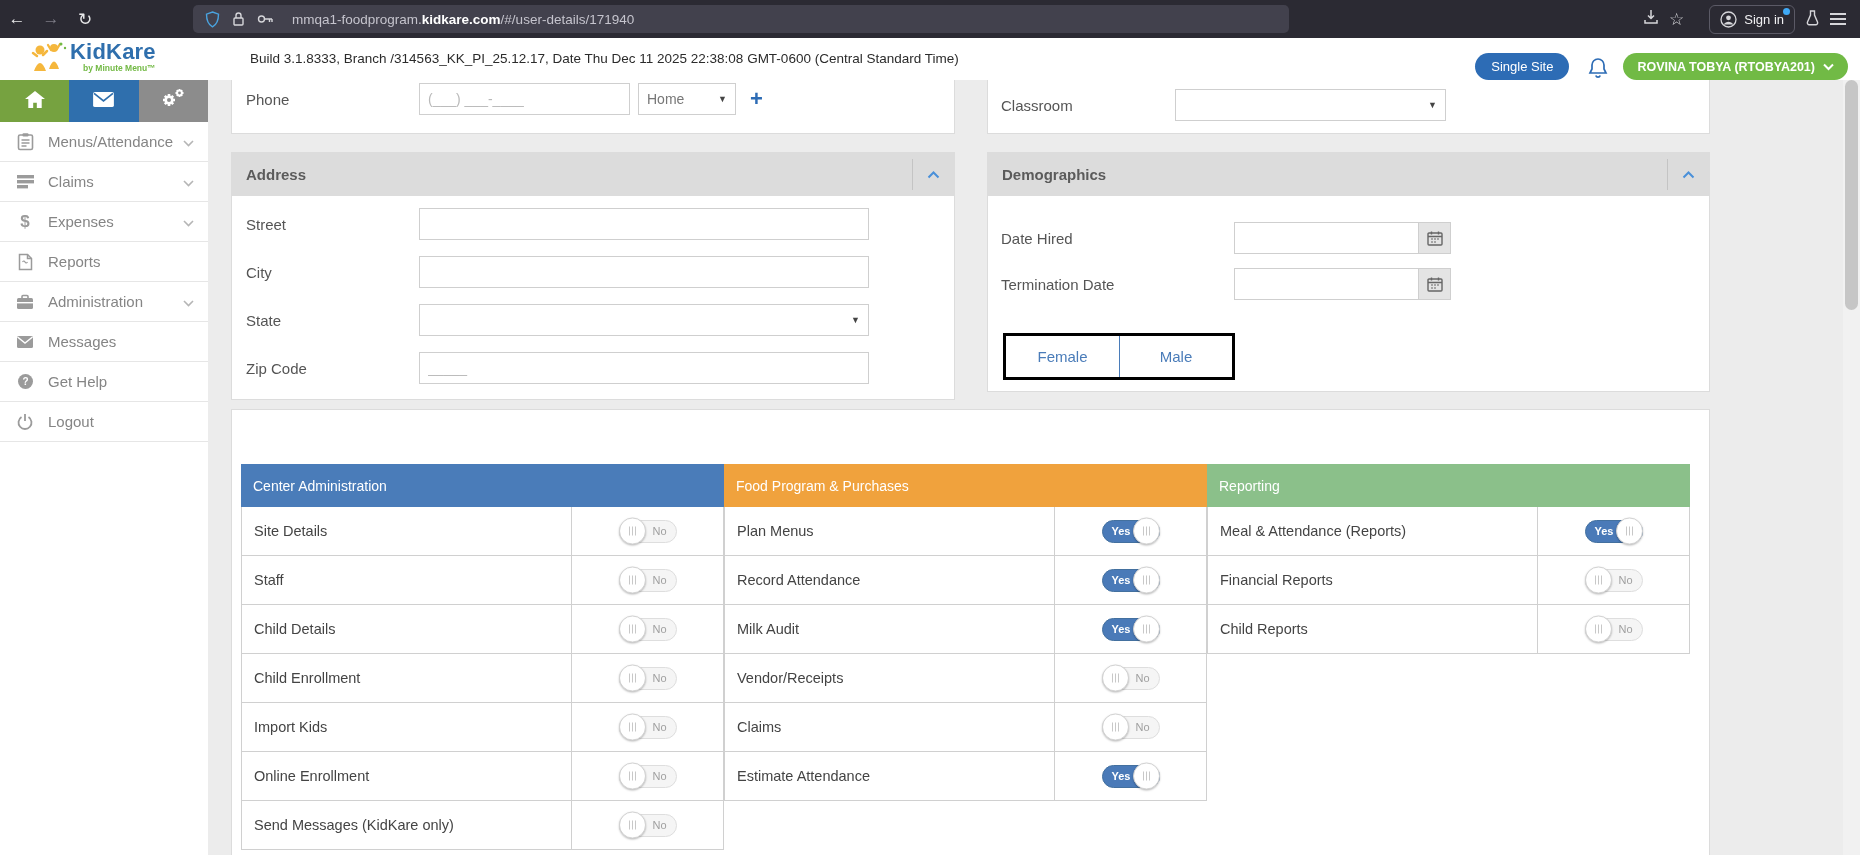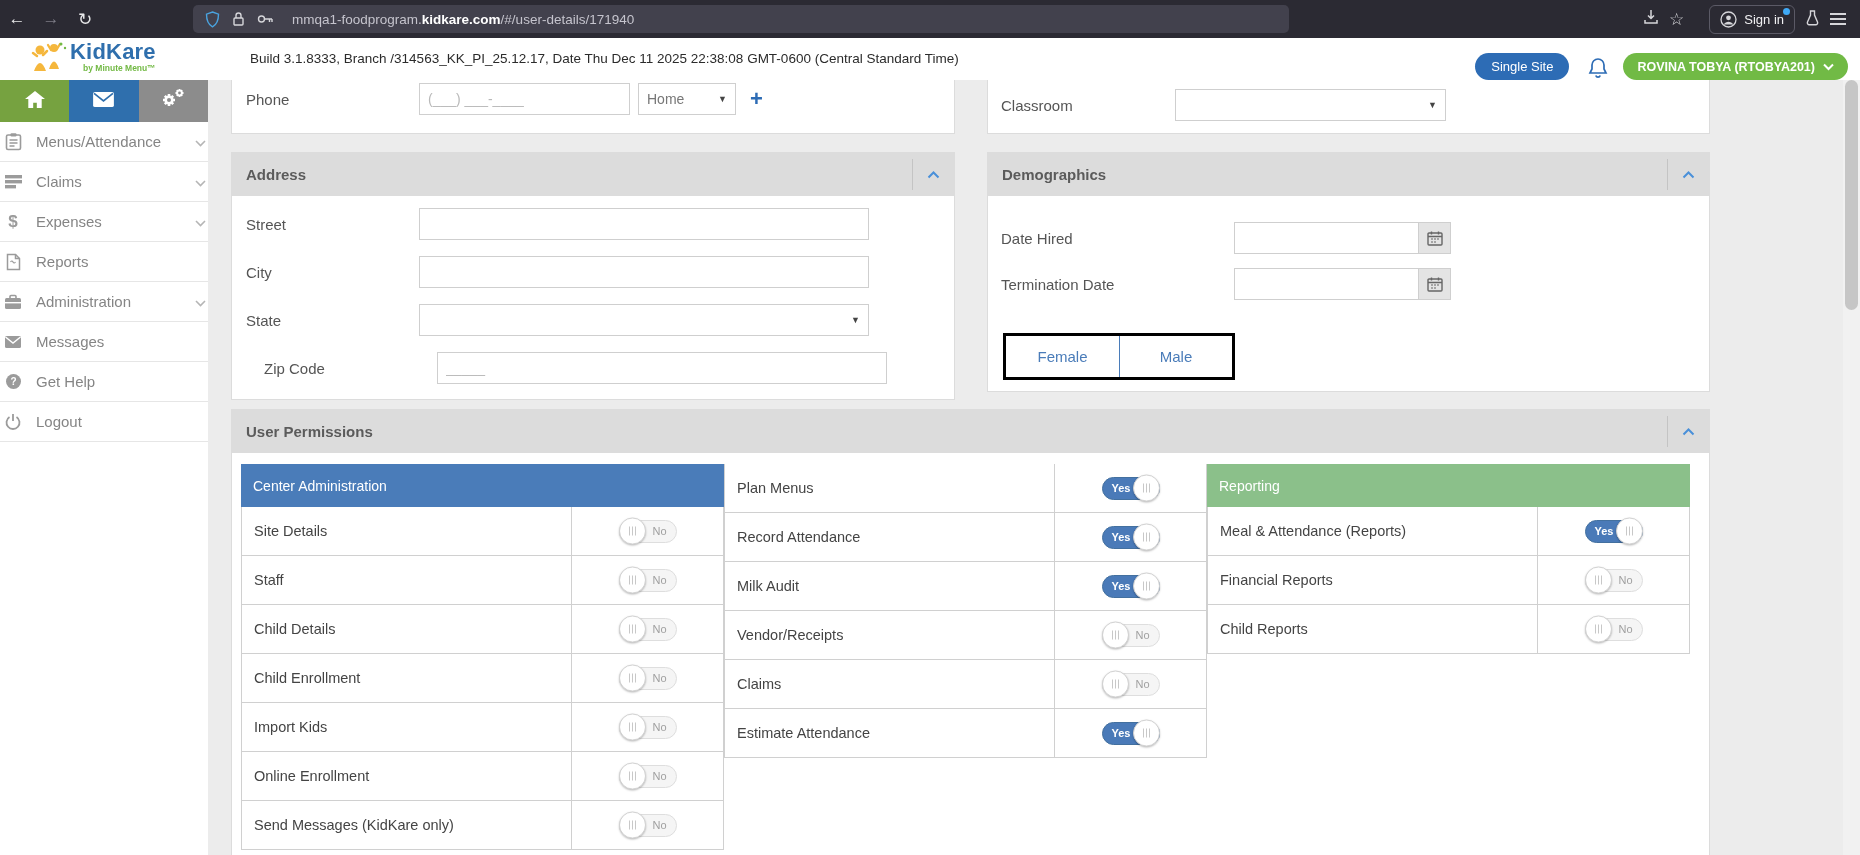--- a/index.html
+++ b/index.html
@@ -38,21 +38,21 @@
   .bell-wrap { margin:0 14px 0 18px; display:flex; align-items:center; }
   .user-pill { height:27px; padding:0 14px; background:#71ba45; color:#fff; font-size:12.5px; font-weight:700;
     border:none; border-radius:14px; display:flex; align-items:center; gap:8px; white-space:nowrap; }
 
   
   .body-wrap { display:flex; height:775px; }
   .sidebar { width:208px; background:#fff; flex:none; }
   .side-tabs { display:flex; height:42px; }
   .side-tab { flex:1; display:flex; align-items:center; justify-content:center; }
   .tab-home { background:#76a240; } .tab-mail { background:#2f6fad; } .tab-gear { background:#8c8c8c; }
-  .side-item { height:40px; display:flex; align-items:center; padding:0 2px; border-bottom:1px solid #e6e6e6; background:#fff; }
+  .side-item { height:40px; display:flex; align-items:center; padding:0 14px; border-bottom:1px solid #e6e6e6; background:#fff; }
   .side-item .si-ico { width:22px; display:flex; justify-content:center; color:#9b9b9b; font-weight:700; }
   .side-item .si-label { margin-left:12px; font-size:15px; color:#858585; flex:1; }
   .content { position:relative; flex:1; background:#ececec; overflow:hidden; }
   .scrollbar { position:absolute; right:0; top:0; width:17px; height:775px; background:#f1f1f1; }
   .scroll-thumb { position:absolute; top:0; left:2px; width:13px; height:230px; background:#c6c6c6; border-radius:7px; }
 
   
   .panel { position:absolute; background:#fff; border:1px solid #dcdcdc; }
   .panel.cut { border-top:none; }
   .panel-hd { height:43px; background:#dcdcdc; display:flex; align-items:center; padding-left:14px; position:relative; }
@@ -357,21 +357,21 @@
           <span class="flabel" style="width:173px;">City</span>
           <input class="tinput" style="width: 450px;">
         </div>
         <div class="frow" style="padding:16px 0 0 14px;">
           <span class="flabel" style="width:173px;">State</span>
           <div class="fselect" style="width:450px;">
             <span></span>
               <span class="caret">▼</span>
           </div>
         </div>
-        <div class="frow" style="padding:16px 0 0 32px;">
+        <div class="frow" style="padding:16px 0 0 14px;">
           <span class="flabel" style="width:173px;">Zip Code</span>
           <input class="tinput" style="width: 450px;" placeholder="_____">
         </div>
       </div>
 
       <div class="panel" style="left:779px; top:72px; width:723px; height:240px;">
         <div class="panel-hd">
           <span class="ph-title">Demographics</span>
           <span class="collapse-zone">
             <svg width="13" height="8" viewBox="0 0 13 8">
@@ -401,28 +401,20 @@
               </svg>
           </span>
         </div>
         <div class="gender-group" style="left:15px; top:180px;">
           <span class="gender-btn">Female</span>
           <span class="gender-btn">Male</span>
         </div>
       </div>
 
       <div class="panel" style="left:23px; top:329px; width:1479px; height:460px;">
-        <div class="panel-hd">
-          <span class="ph-title">User Permissions</span>
-          <span class="collapse-zone">
-            <svg width="13" height="8" viewBox="0 0 13 8">
-                <path d="M1.5 6.5 L6.5 1.5 L11.5 6.5" stroke="#4a90d9" stroke-width="2" fill="none"></path>
-              </svg>
-          </span>
-        </div>
         <div class="perm-table" id="perm-table">
             <div class="perm-group">
               <div class="pg-head" style="background: rgb(74, 124, 185);">Center Administration</div>
               <div class="pg-rows">
                 <div class="pg-row">
                   <div class="pg-cell pg-label">Site Details</div>
                   <div class="pg-cell pg-toggle">
                     <div class="toggle off">
                       <span class="tg-label">No</span>
                       <span class="knob">
@@ -507,20 +499,21 @@
                         <i></i>
                         <i></i>
                         <i></i>
                       </span>
                     </div>
                   </div>
                 </div>
               </div>
             </div>
             <div class="perm-group">
+              <div class="pg-head" style="background: rgb(240, 162, 61);">Food Program &amp; Purchases</div>
               <div class="pg-rows">
                 <div class="pg-row">
                   <div class="pg-cell pg-label">Plan Menus</div>
                   <div class="pg-cell pg-toggle">
                     <div class="toggle on">
                       <span class="tg-label">Yes</span>
                       <span class="knob">
                         <i></i>
                         <i></i>
                         <i></i>

